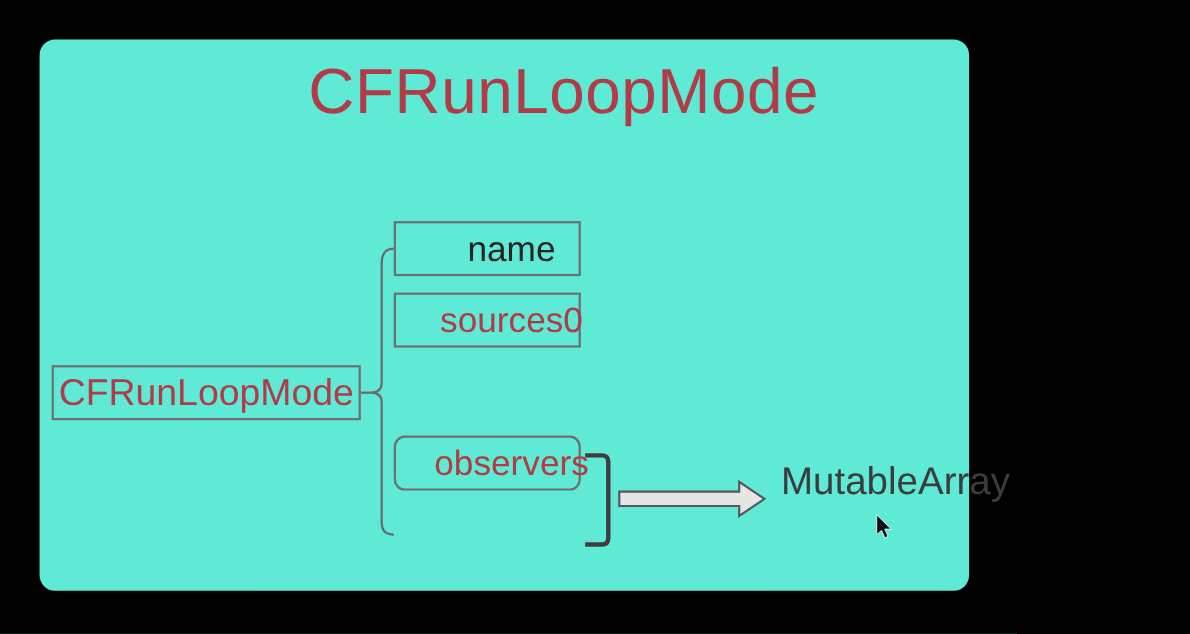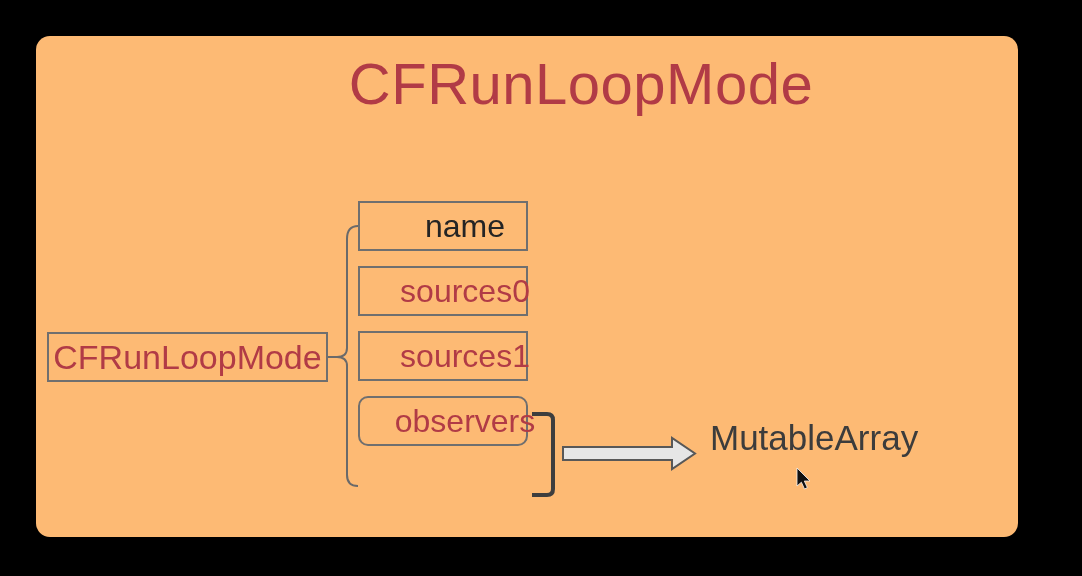--- a/index.html
+++ b/index.html
@@ -8,23 +8,23 @@
     width: 1082px;
     height: 576px;
     background: #000000;
     overflow: hidden;
     font-family: "Liberation Sans", "DejaVu Sans", sans-serif;
   }
   .card {
     position: absolute;
     left: 36px;
     top: 36px;
-    width: 982px;
+    width: 845px;
     height: 501px;
-    background: #fdba74;
+    background: #5eead4;
     border-radius: 14px;
   }
   .title {
     position: absolute;
     left: 108px;
     right: 0;
     top: 16px;
     text-align: center;
     font-size: 58px;
     line-height: 1.1;
@@ -87,23 +87,20 @@
   <div class="box root-box">
     <span data-color="red">CFRunLoopMode</span>
   </div>
 
   <div class="box field-box f1">
     <span data-color="dark">name</span>
   </div>
   <div class="box field-box f2">
     <span data-color="red">sources0</span>
   </div>
-  <div class="box field-box f3">
-    <span data-color="red">sources1</span>
-  </div>
   <div class="box field-box f4">
     <span data-color="red">observers</span>
   </div>
 
   <svg class="overlay" viewBox="0 0 1010 501">
 
     <path d="M 322 190 Q 311 190 311 203
              L 311 312 Q 311 321 301 321
              Q 311 321 311 330 L 311 439
              Q 311 450 322 450" fill="none" stroke="#6a6a6a" stroke-width="2"></path>

